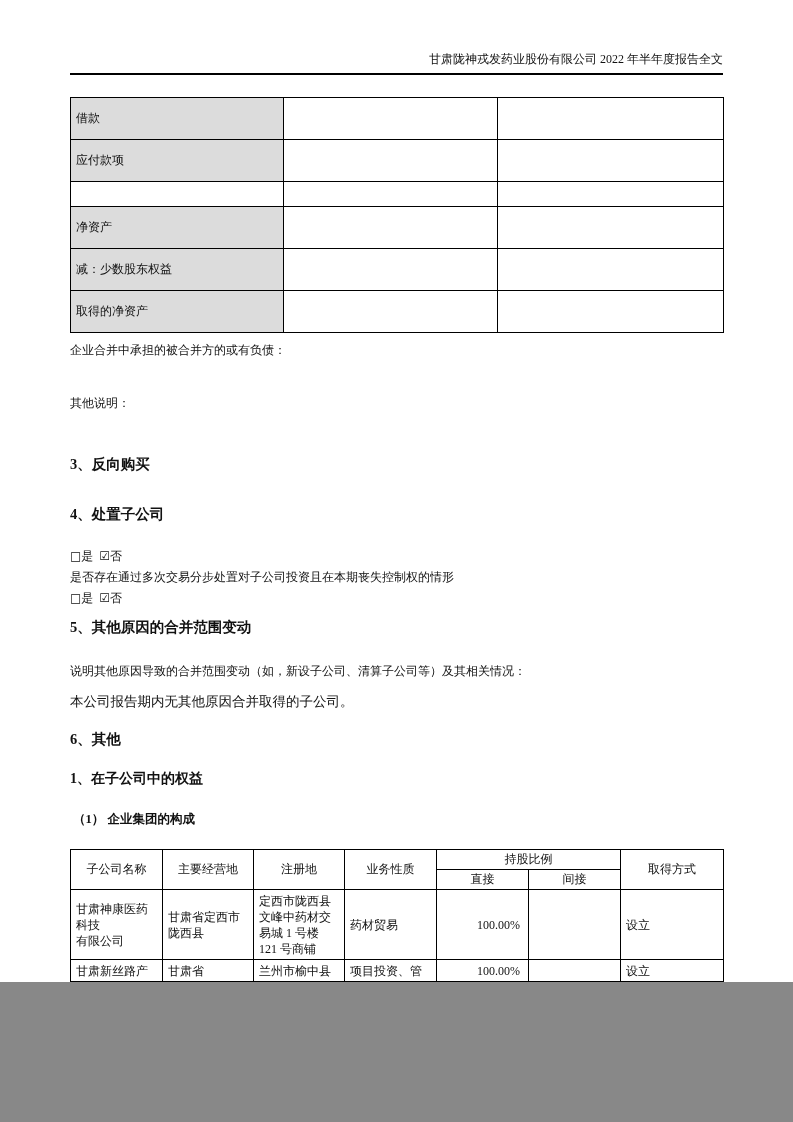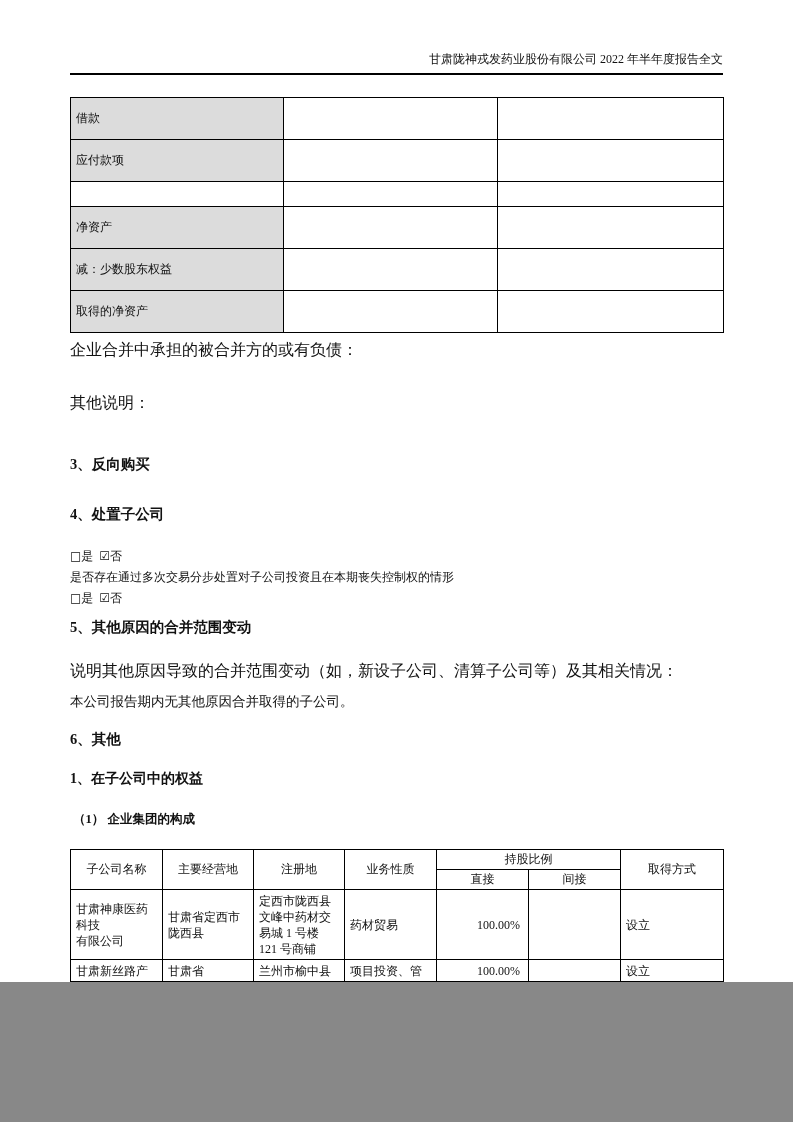--- a/index.html
+++ b/index.html
@@ -36,21 +36,21 @@
   .t1 td {
     border: 1px solid #000;
     height: 21px;
     font-size: 12px;
     padding: 12px 5px;
     vertical-align: middle;
   }
   .t1 td.shaded { background: #dcdcdc; }
 
   
-  .para { font-size: 16px; line-height: 16px; }
+  .para { font-size: 12px; line-height: 16px; }
   .p-contingent { margin-top: 9px; }
   .p-othernote  { margin-top: 37px; }
   .h-bold { font-weight: bold; font-size: 14.5px; line-height: 19px; }
   .h-reverse { margin-top: 44px; }
   .p-reverse { margin-top: 20px; line-height: 20px; }
   .h-disposal { margin-top: 31px; }
   .checkline-block { margin-top: 22px; font-size: 12px; line-height: 21px; }
   .box { font-family: "DejaVu Sans", sans-serif; font-size: 12px; }
   .h-scope { margin-top: 9px; }
   .p-scope { margin-top: 26px; }

